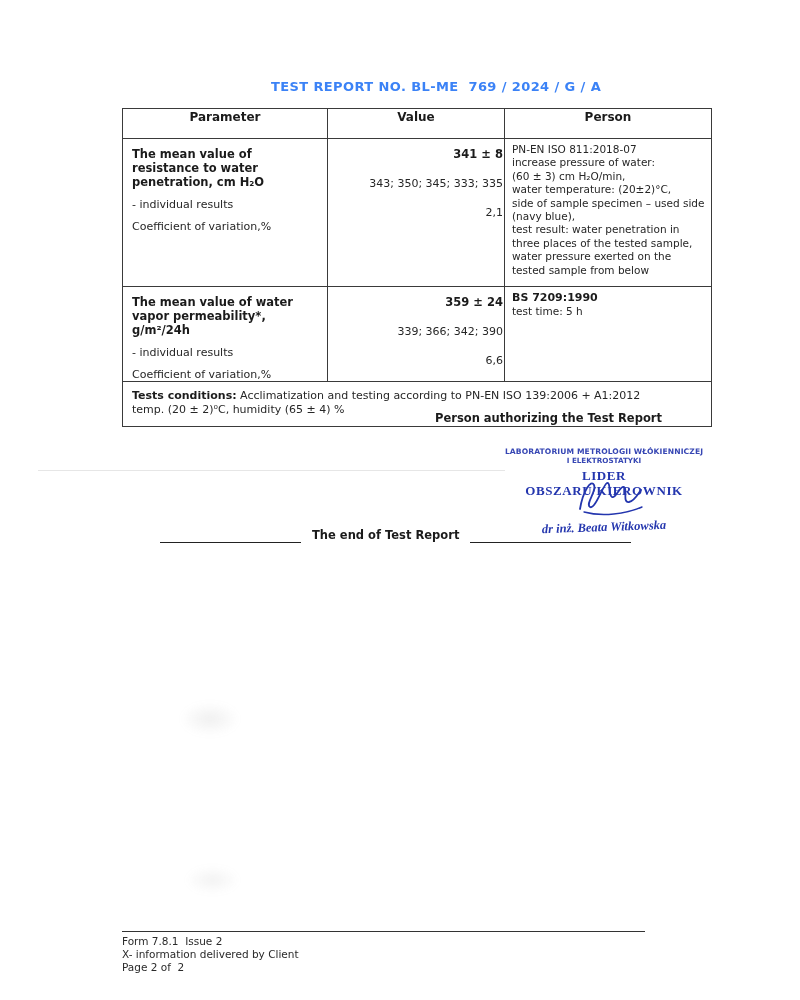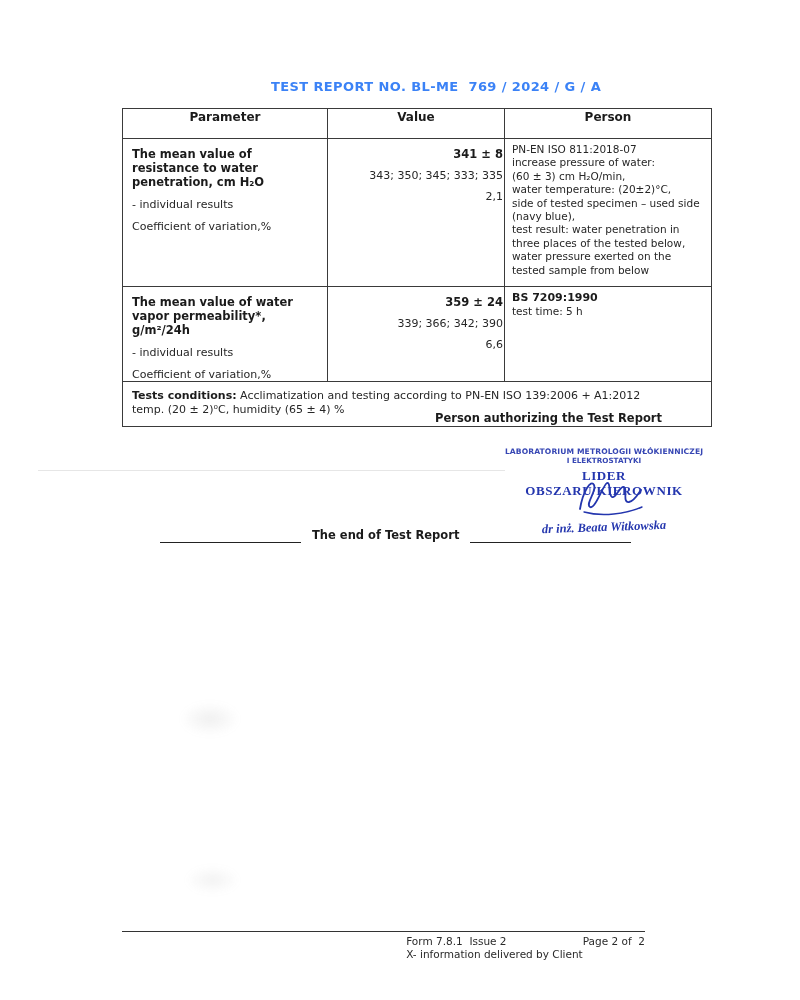--- a/index.html
+++ b/index.html
@@ -26,21 +26,21 @@
   table.results td, table.results th { border:1px solid #3a3a3a; vertical-align:top; }
   th.hdr { height:27px; text-align:center; vertical-align:middle; font-size:12px; color:#1b1b1b; }
   .c1 { width:202px; }
   .c2 { width:174px; }
   .c3 { width:204px; }
   td.param { padding:8px 6px 0 9px; font-size:11px; }
   td.param .pbold { font-weight:bold; font-size:11.5px; line-height:14px; color:#1b1b1b; }
   td.param .plines div { margin-top:9px; line-height:13px; }
   td.value { text-align:right; padding-top:8px; font-size:11px; }
   td.value .vbold { font-weight:bold; font-size:11.5px; color:#1b1b1b; }
-  td.value .vlines div { margin-top:8px; line-height:13px; }
+  td.value .vlines div { margin-top:16px; line-height:13px; }
   td.remarks { padding:4px 4px 0 7px; font-size:10.5px; }
   td.remarks .rlines div { line-height:13.4px; white-space:nowrap; }
   td.remarks .rlead { font-size:11px; line-height:14px; }
   tr.r1 td { height:138px; }
   tr.r2 td { height:82px; }
   tr.cond td { height:37px; padding:7px 8px 0 9px; font-size:11px; line-height:14px;margin-left:40px; }
 
   
   .authorizing {
     position:absolute; top:411px; left:435px;
@@ -74,22 +74,22 @@
   .endline { position:absolute; left:160px; top:528px; display:flex; align-items:flex-start; }
   .endline .rule { border-bottom:1.5px solid #222; height:14px; }
   .endline .rule.left { width:141px; }
   .endline .rule.right { width:161px; }
   .endline .endtext { font-weight:bold; font-size:11.5px; color:#1b1b1b; margin:0 11px; line-height:15px; }
 
   
   .footer {
     position:absolute; left:122px; top:931px; width:523px;
     border-top:1.5px solid #333; padding-top:3px;
-    display:flex; justify-content:flex-end; align-items:flex-start;
-    font-size:10.5px; color:#2a2a2a;
+    display:flex; justify-content:center; align-items:flex-start;
+    font-size:10.5px; color:#2a2a2a;flex-direction:column;
   }
   .footer .fleft div { line-height:13px; }
 </style>
 </head>
 <body>
 
 <div class="page">
 
   <div class="title">TEST REPORT NO. BL-ME  769 / 2024 / G / A</div>
 
@@ -115,24 +115,24 @@
                 <div>343; 350; 345; 333; 335</div>
                 <div>2,1</div>
               </div>
         </td>
         <td class="remarks">
           <div class="rlines">
                 <div>PN-EN ISO 811:2018-07</div>
                 <div>increase pressure of water:</div>
                 <div>(60 ± 3) cm H₂O/min,</div>
                 <div>water temperature: (20±2)°C,</div>
-                <div>side of tested specimen – used side</div>
+                <div>side of sample specimen – used side</div>
                 <div>(navy blue),</div>
                 <div>test result: water penetration in</div>
-                <div>three places of the tested below,</div>
+                <div>three places of the tested sample,</div>
                 <div>water pressure exerted on the</div>
                 <div>tested sample from below</div>
               </div>
         </td>
       </tr>
       <tr class="r2">
         <td class="param">
           <div class="pbold">The mean value of water vapor permeability*, g/m²/24h</div>
           <div class="plines">
                 <div>- individual results</div>

